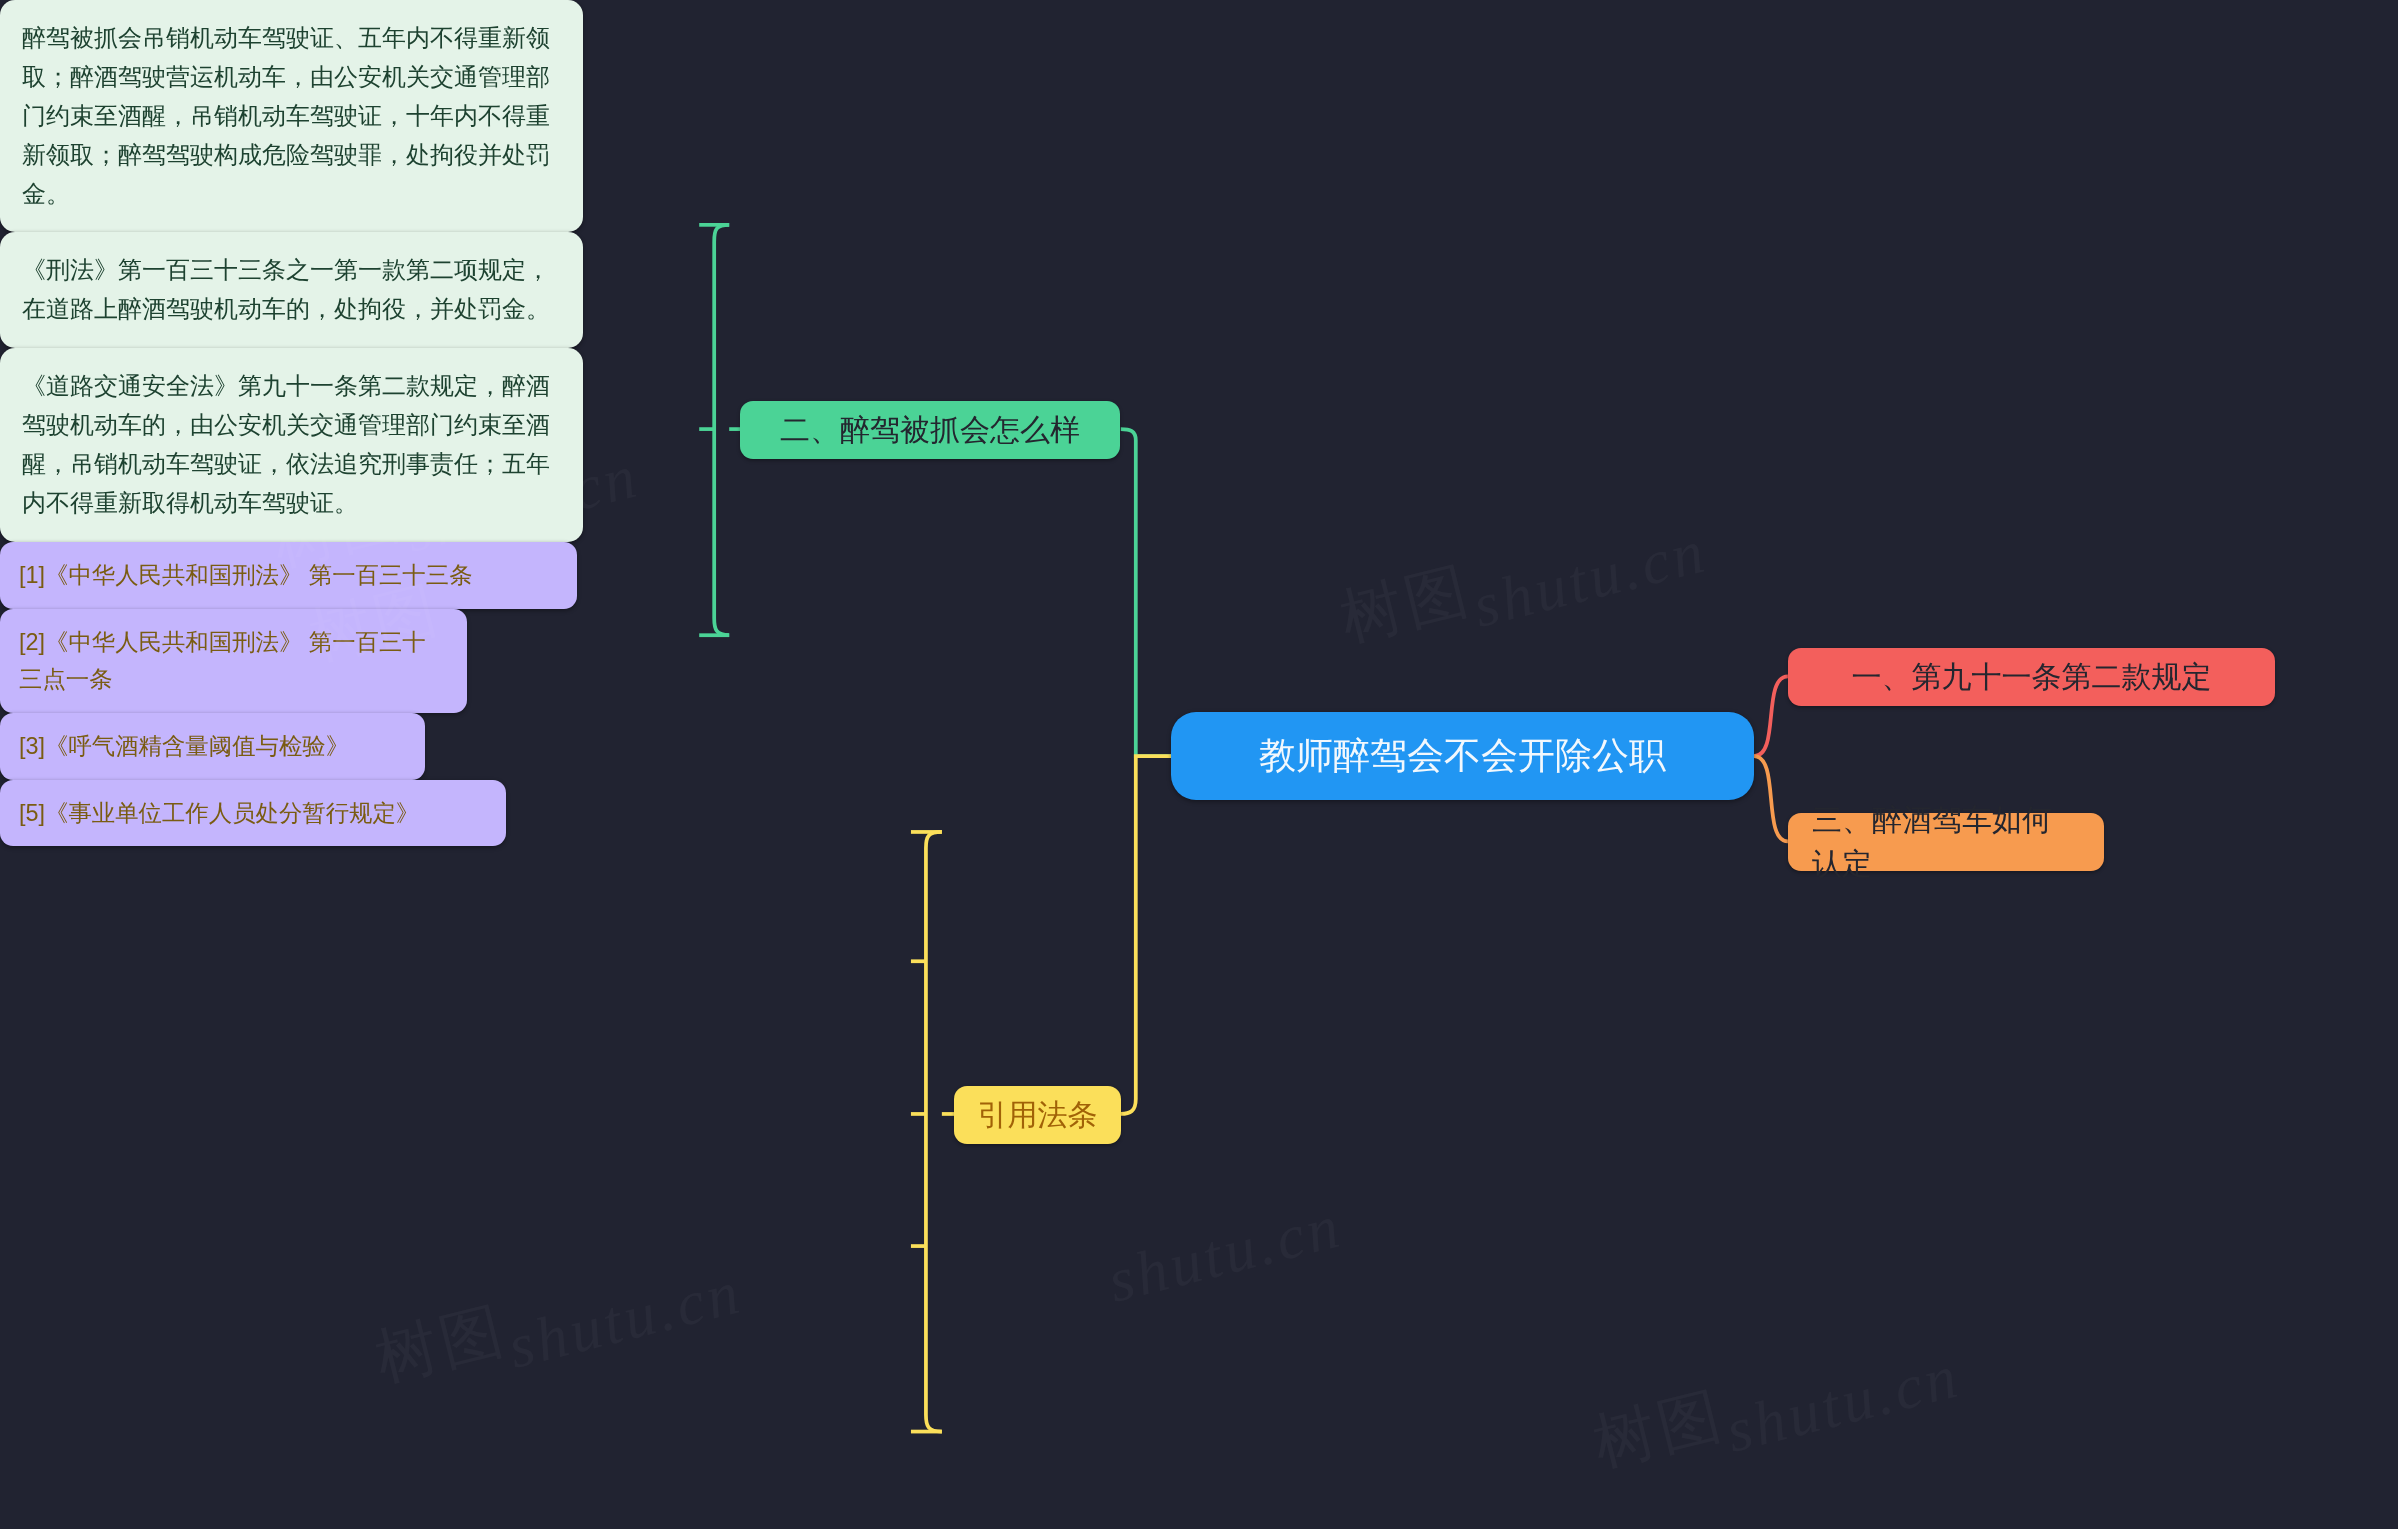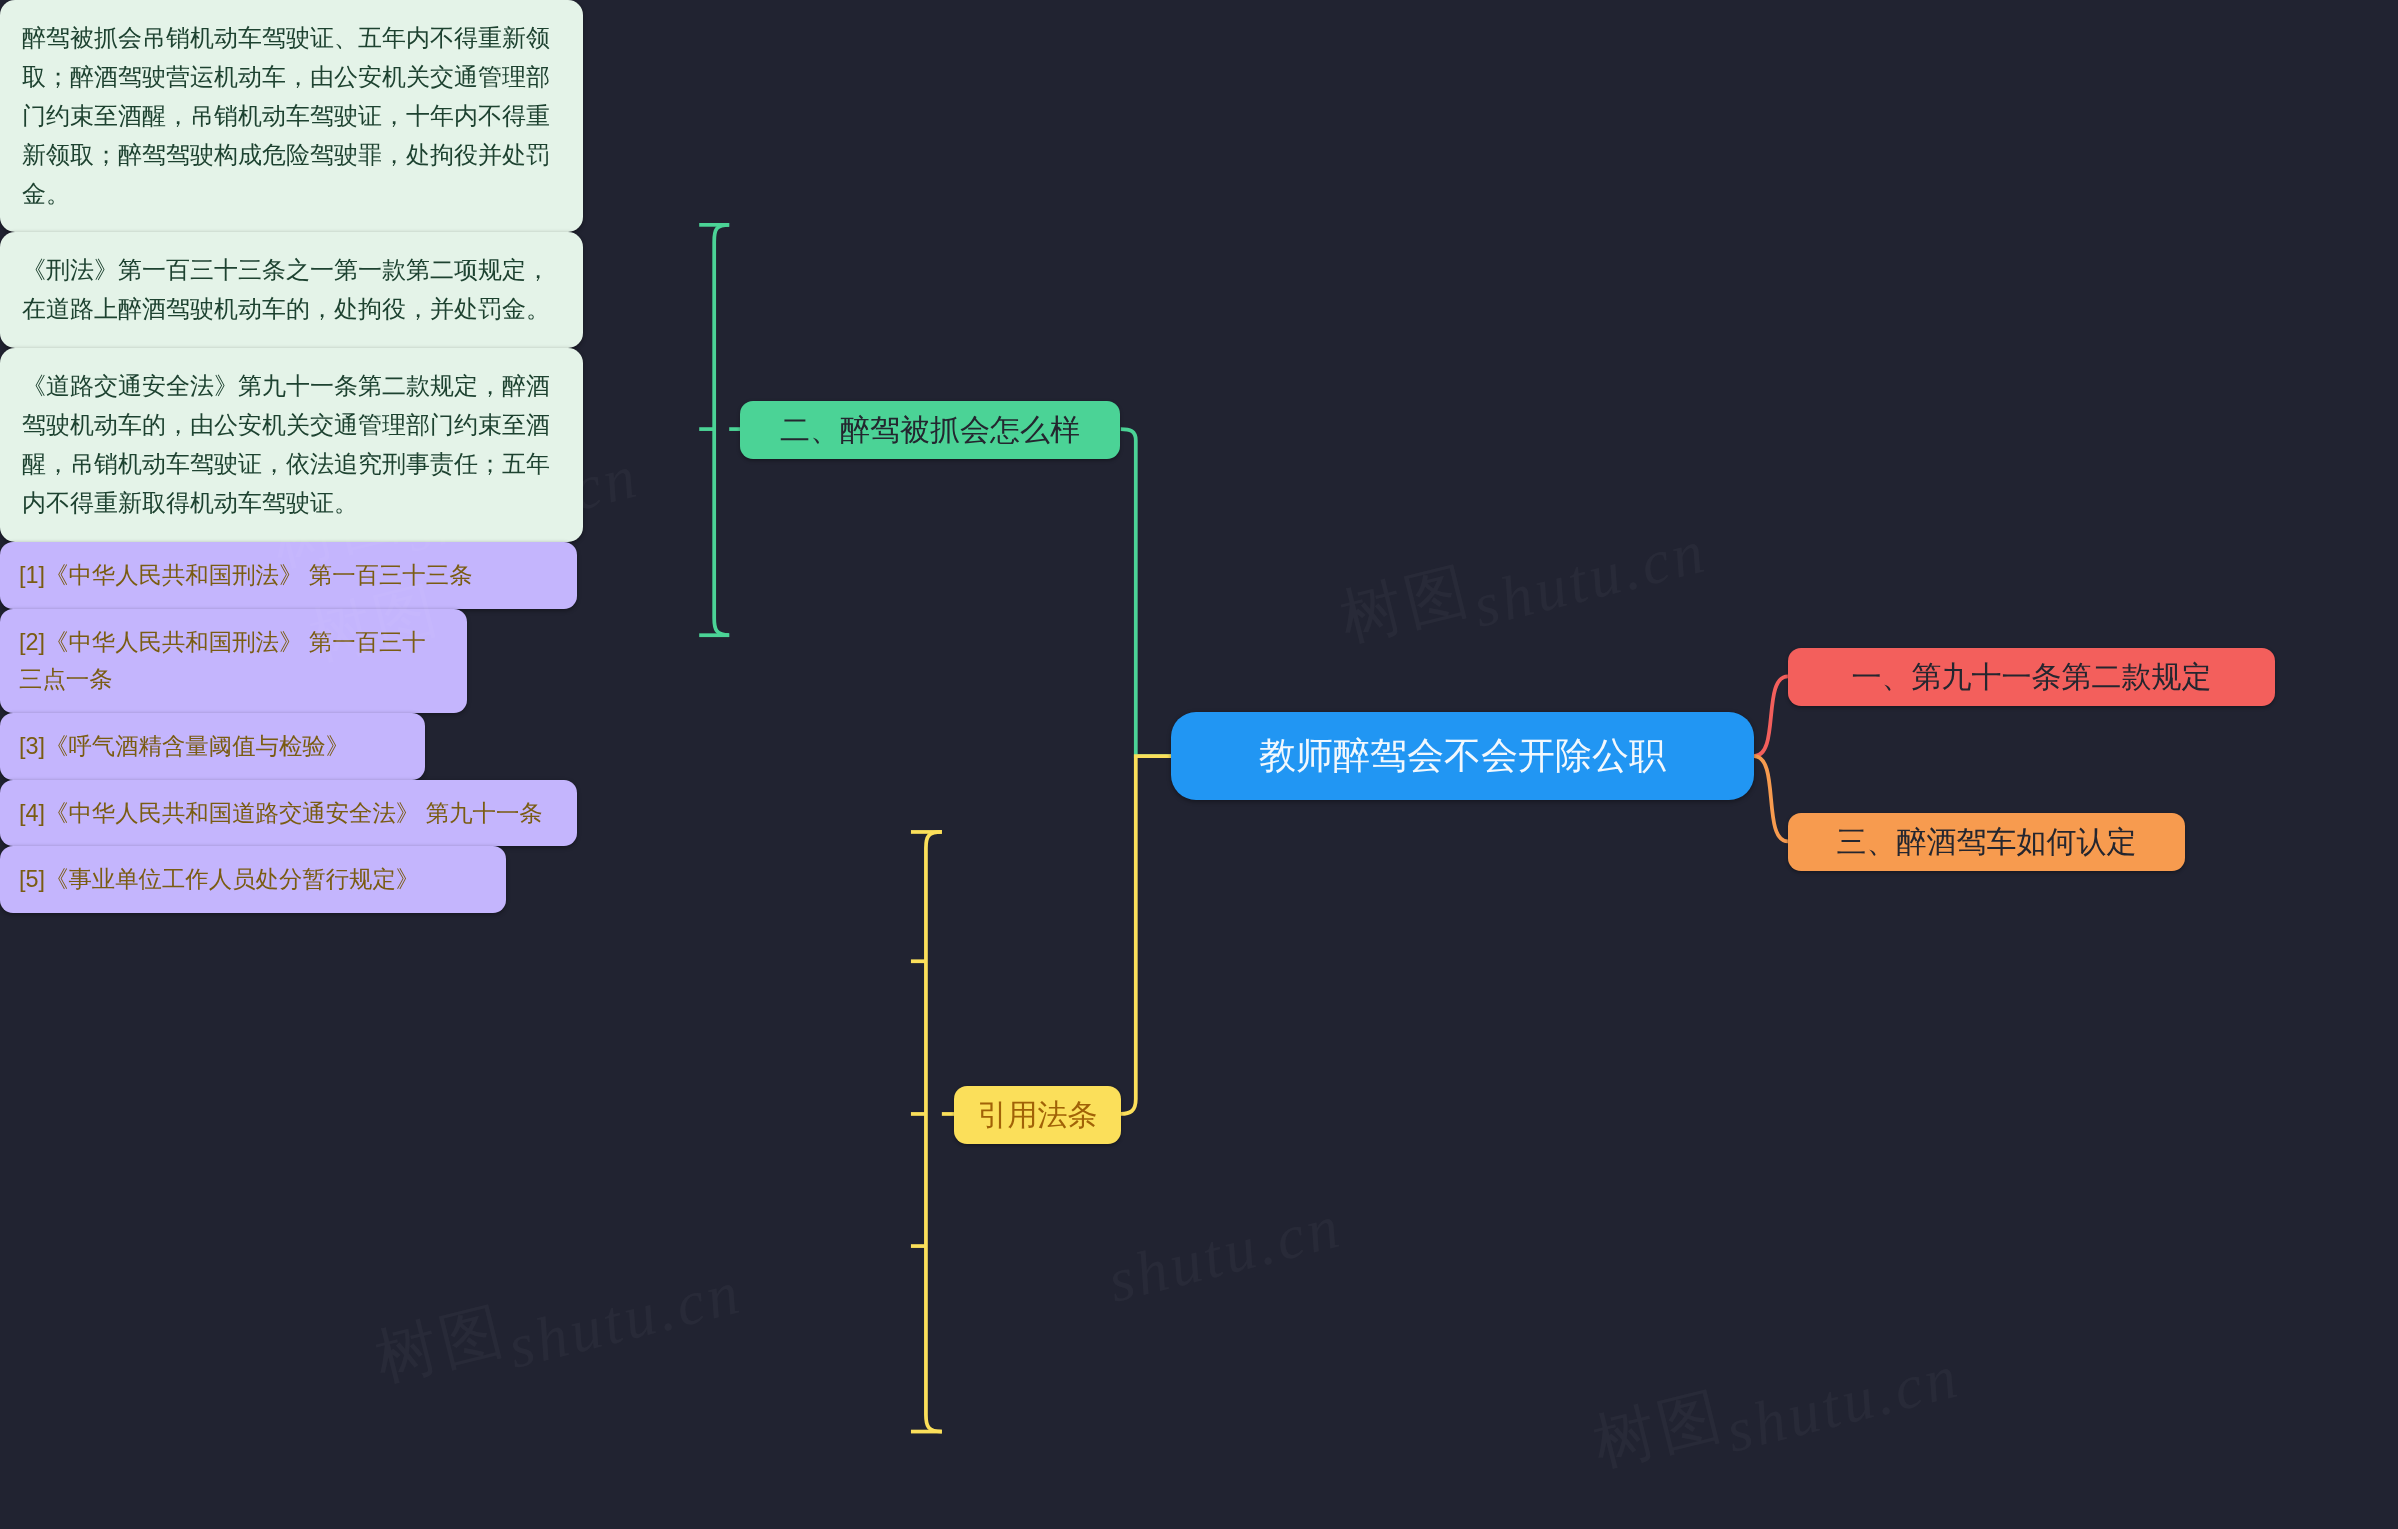--- a/index.html
+++ b/index.html
@@ -152,36 +152,35 @@
     <path d="M988,1026  L972,1026" stroke="#fbdf5a" stroke-width="4" fill="none"></path>
     <path d="M988,1189  L972,1189" stroke="#fbdf5a" stroke-width="4" fill="none"></path>
     <path d="M988,1330  L972,1330" stroke="#fbdf5a" stroke-width="4" fill="none"></path>
     <path d="M1005,1528 L972,1528" stroke="#fbdf5a" stroke-width="4" fill="none"></path>
   </svg>
 
   <div class="node node-root" style="left:1171px; top:712px; width:583px; height:88px;">教师醉驾会不会开除公职</div>
 
   <div class="node node-red" style="left:1788px; top:648px; width:487px; height:58px;">一、第九十一条第二款规定</div>
 
-  <div class="node node-orange" style="left:1788px; top:813px; width:397px; height:58px;">三、醉酒驾车如何认定</div>
+  <div class="node node-orange" style="left:1788px; top:813px; width:316px; height:58px;">三、醉酒驾车如何认定</div>
 
   <div class="node node-green" style="left:740px; top:401px; width:380px; height:58px;">二、醉驾被抓会怎么样</div>
 
   <div class="node node-yellow" style="left:954px; top:1086px; width:167px; height:58px;">引用法条</div>
 
   <div class="leaf-green" style="left:116px; top:112px; width:583px;">醉驾被抓会吊销机动车驾驶证、五年内不得重新领取；醉酒驾驶营运机动车，由公安机关交通管理部门约束至酒醒，吊销机动车驾驶证，十年内不得重新领取；醉驾驾驶构成危险驾驶罪，处拘役并处罚金。</div>
 
   <div class="leaf-green" style="left:116px; top:369px; width:583px;">《刑法》第一百三十三条之一第一款第二项规定，在道路上醉酒驾驶机动车的，处拘役，并处罚金。</div>
 
   <div class="leaf-green" style="left:116px; top:555px; width:583px;">《道路交通安全法》第九十一条第二款规定，醉酒驾驶机动车的，由公安机关交通管理部门约束至酒醒，吊销机动车驾驶证，依法追究刑事责任；五年内不得重新取得机动车驾驶证。</div>
 
   <div class="leaf-yellow" style="left:334px; top:802px; width:577px;">[1]《中华人民共和国刑法》 第一百三十三条</div>
 
   <div class="leaf-yellow" style="left:334px; top:914px; width:467px;">[2]《中华人民共和国刑法》 第一百三十三点一条</div>
 
   <div class="leaf-yellow" style="left:485px; top:1086px; width:425px;">[3]《呼气酒精含量阈值与检验》</div>
 
-  <div class="leaf-yellow" style="left:334px; top:1199px; width:577px;">[4]《中华人民共和国道路交通安全法》 第九十一条</div>
 
   <div class="leaf-yellow" style="left:405px; top:1403px; width:506px;">[5]《事业单位工作人员处分暂行规定》</div>
 
 </div>
 
 
 </body></html>

